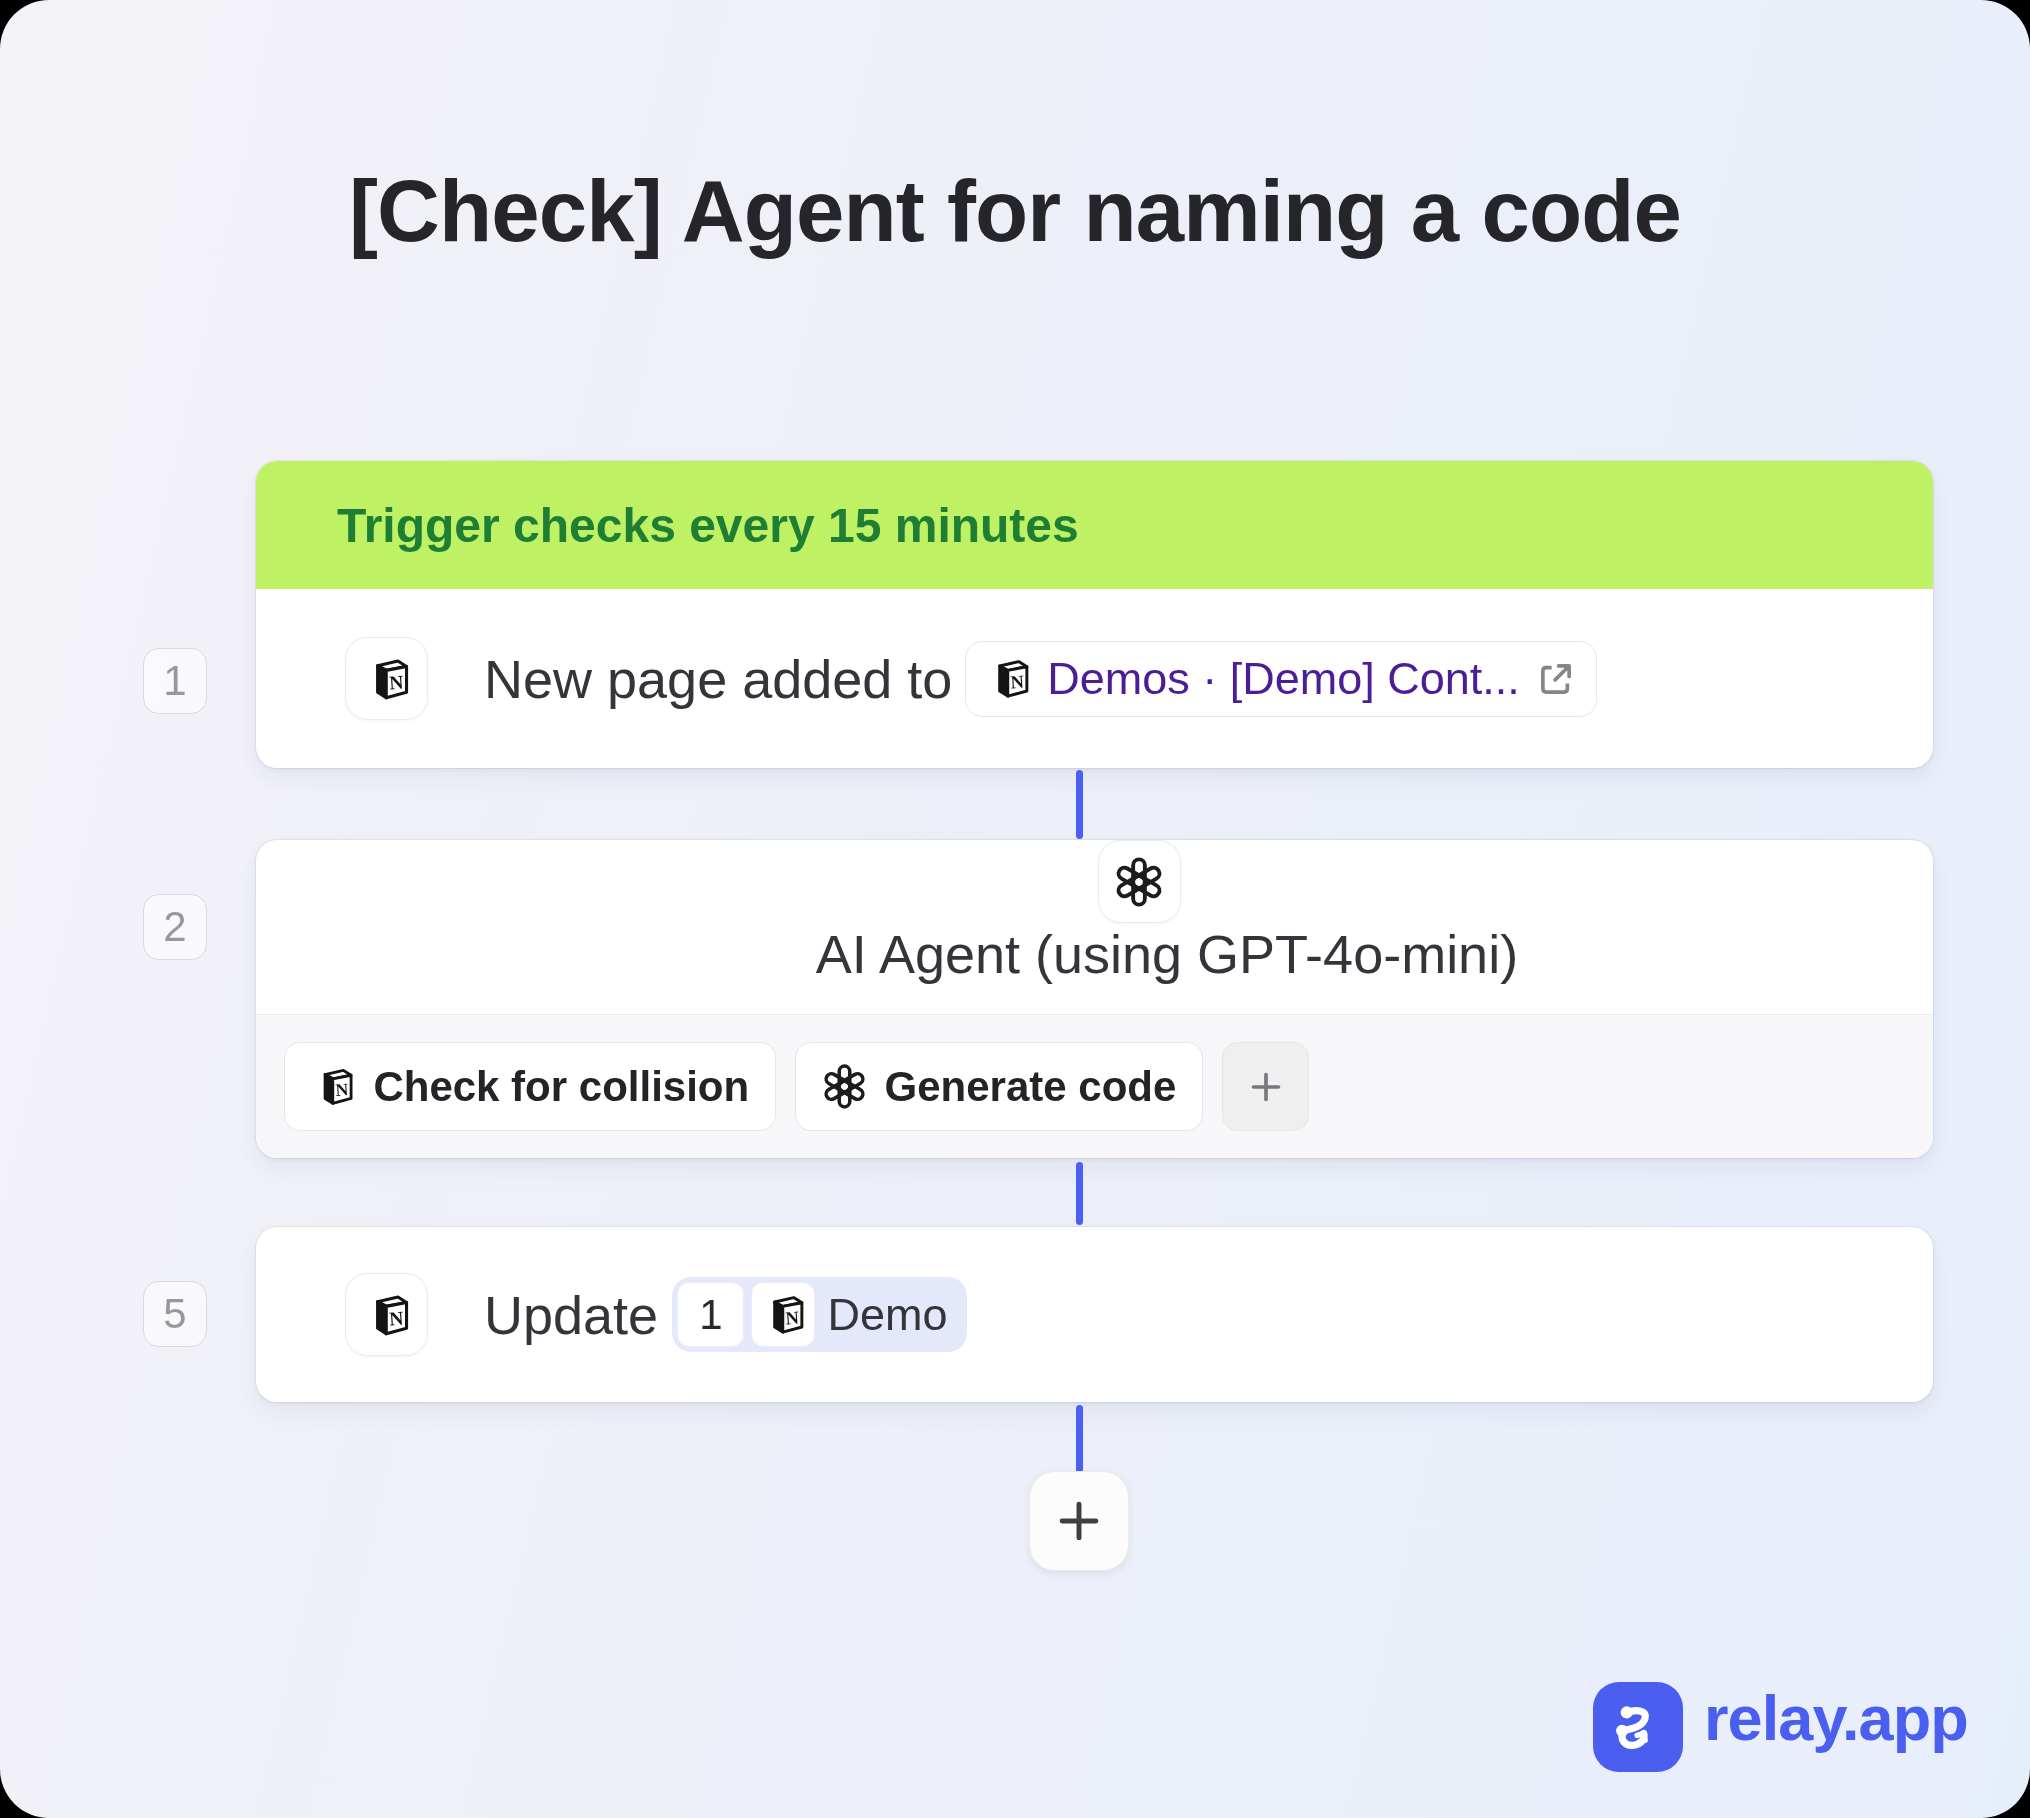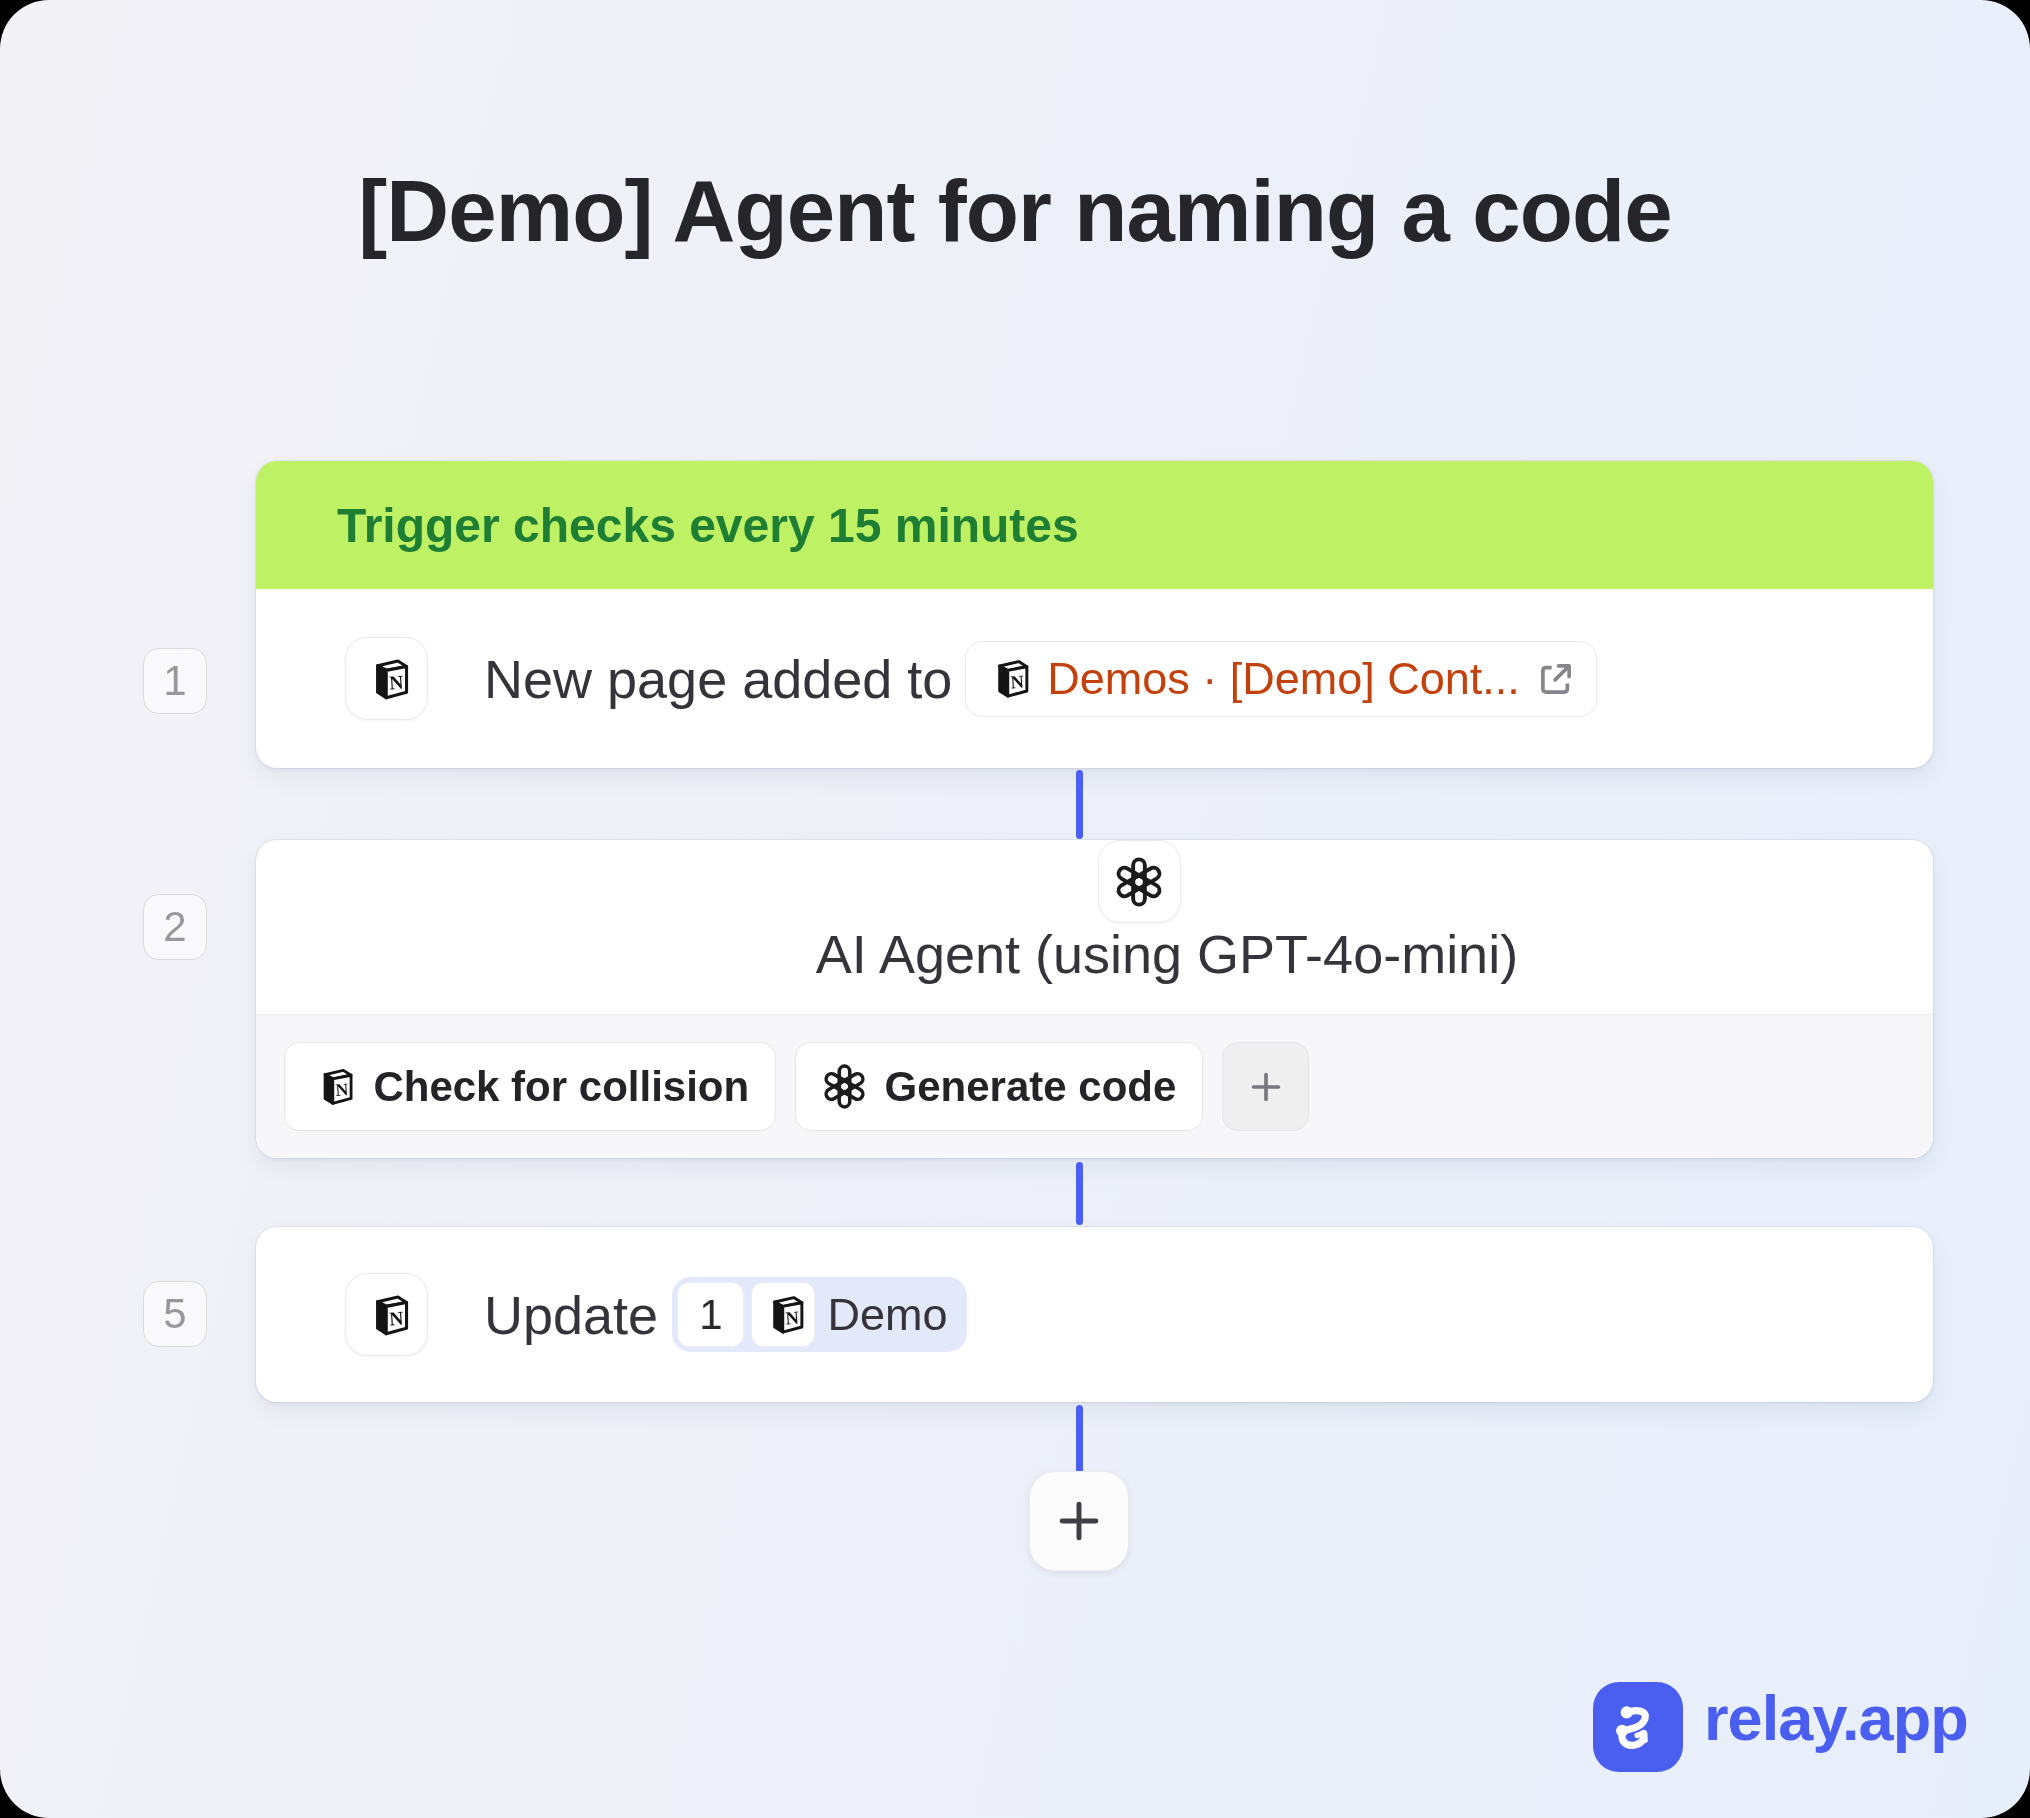--- a/index.html
+++ b/index.html
@@ -51,21 +51,21 @@
   }
   .app-icon-box svg{width:50px;height:50px;}
   .step-text{margin-left:56px;font-size:54px;color:#34343a;white-space:nowrap;}
   .chip{
     display:flex;align-items:center;background:#fff;
     border:1.7px solid #e7e7ea;border-radius:17.4px;
     font-family:inherit;cursor:pointer;
   }
   .target-chip{margin-left:13px;height:76px;padding:0 19px;gap:14.8px;}
   .target-chip svg.glyph{width:47px;height:47px;flex:none;}
-  .target-chip .chip-label{font-size:45px;color:#c2410c;white-space:nowrap;}
+  .target-chip .chip-label{font-size:45px;color:#4c1d95;white-space:nowrap;}
   .target-chip .ext{width:42px;height:42px;color:#85858a;flex:none;}
   .step2-card{top:840px;height:318px;}
   .step2-card .step-row{height:174px;flex-direction:column;}
   .tools-row{
     height:144px;background:#f7f7f9;border-top:1.7px solid #ebebee;
     display:flex;align-items:center;padding-left:28px;gap:19px;
   }
   .tool-chip{height:89px;padding:0 26px;gap:17.4px;border-radius:15.6px;border:1.7px solid #e5e5e9;}
   .tool-chip svg.glyph{width:45px;height:45px;flex:none;}
   .tool-chip .chip-label{font-size:42px;font-weight:600;color:#242428;white-space:nowrap;}
@@ -139,21 +139,21 @@
     </symbol>
     <symbol id="sym-ext" viewBox="0 0 24 24">
       <path d="M9.5 5.5 H6.4 C5.1 5.5 4.5 6.1 4.5 7.4 V17.6 C4.5 18.9 5.1 19.5 6.4 19.5 H16.6 C17.9 19.5 18.5 18.9 18.5 17.6 V14.5" fill="none" stroke="currentColor" stroke-width="2.1" stroke-linejoin="round"></path>
       <path d="M13.5 4.5 H19.5 V10.5 M19.3 4.7 L11.5 12.5" fill="none" stroke="currentColor" stroke-width="2.1" stroke-linecap="round" stroke-linejoin="round"></path>
     </symbol>
   </defs>
 </svg>
 
 <div class="canvas">
 
-  <h1 class="title">[Demo] Agent for naming a code</h1>
+  <h1 class="title">[Check] Agent for naming a code</h1>
 
   <div class="badge" style="top:648px">
       <span>1</span>
     </div>
   <div class="badge" style="top:894px">
       <span>2</span>
     </div>
   <div class="badge" style="top:1281px">
       <span>5</span>
     </div>

